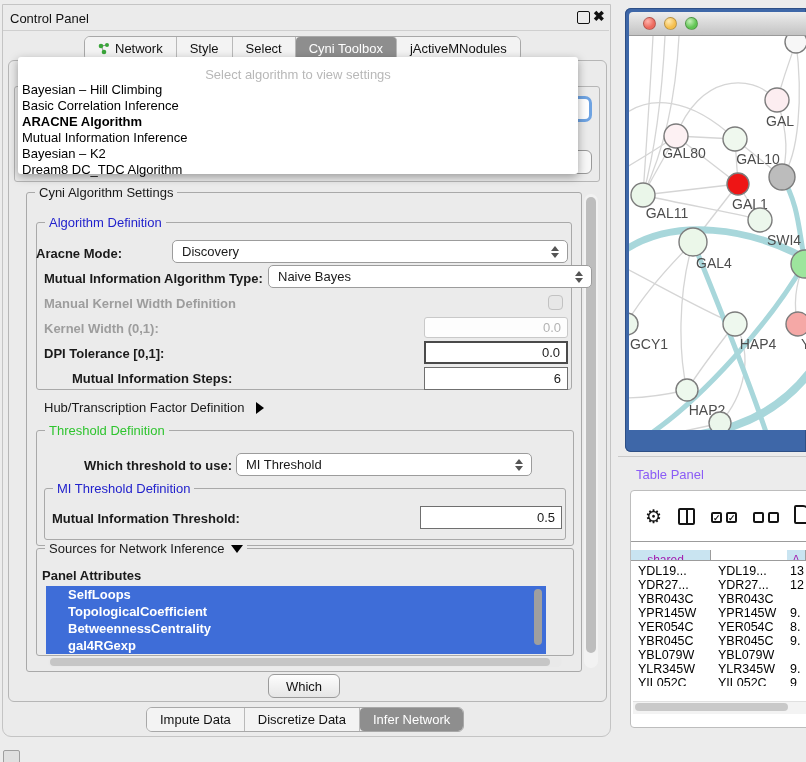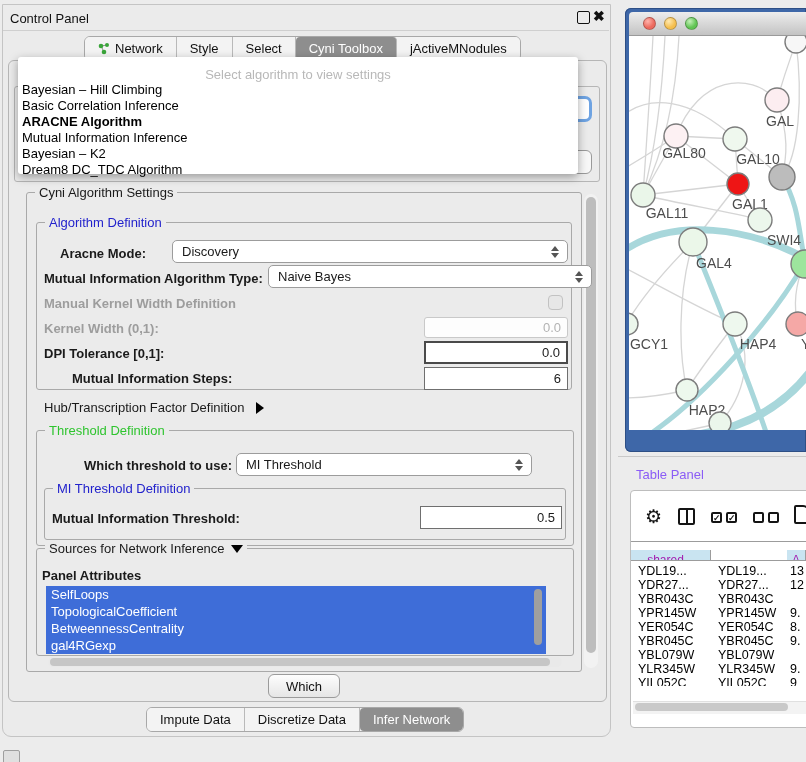--- a/index.html
+++ b/index.html
@@ -44,21 +44,21 @@
   .field{background:#fff;border:1px solid #6f6f6f;box-sizing:border-box;font-size:13px;
          display:flex;align-items:center;justify-content:flex-end;padding-right:6px;}
   .field.dis{border:1px solid #c9c9c9;color:#b3b3b3;background:#fdfdfd;border-radius:3px;}
   .field.focus{border:2px solid #4a4a4a;}
   .checkbox{background:#e7e7e7;border:1px solid #c2c2c2;border-radius:4px;box-sizing:border-box;}
   .arrow-right{display:inline-block;width:0;height:0;border-top:6px solid transparent;
                border-bottom:6px solid transparent;border-left:8px solid #000;margin-left:8px;vertical-align:-2px;}
   .arrow-down{display:inline-block;width:0;height:0;border-left:6px solid transparent;
               border-right:6px solid transparent;border-top:8px solid #000;}
   .attr-list{background:#3e6dd8;overflow:hidden;}
-  .attr-item{color:#fff;font-size:13px;line-height:17px;padding-left:5px;}
+  .attr-item{color:#fff;font-size:13px;line-height:17px;padding-left:22px;font-weight:bold;}
   .scroll-thumb{background:#bdbdbd;border-radius:5px;}
   .btn{background:linear-gradient(#fdfdfd,#e6e6e6);border:1px solid #9b9b9b;border-radius:6px;
        font-size:13px;display:flex;align-items:center;justify-content:center;color:#111;}
   
   .net-window{left:625px;top:8px;width:181px;height:444px;background:#3e67a8;border-radius:6px 0 0 6px;
               box-shadow:inset 0 0 0 1px #2e4f85;}
   .net-titlebar{left:629px;top:12px;width:177px;height:24px;border-radius:4px 0 0 0;
                 background:linear-gradient(#ededed,#c3c3c3);border-bottom:1px solid #9a9a9a;
                 display:flex;align-items:center;padding-left:14px;gap:8px;box-sizing:border-box;}
   .light{width:13px;height:13px;border-radius:50%;border:1px solid rgba(0,0,0,0.25);box-sizing:border-box;}
@@ -140,21 +140,21 @@
     <span class="gtitle">Cyni Algorithm Settings</span>
   </div>
 
   <div class="abs" style="left:584px;top:194px;width:14px;height:474px;background:#f2f2f2;border-radius:7px;"></div>
   <div class="abs scroll-thumb" style="left:586px;top:197px;width:10px;height:456px;"></div>
 
   <div class="abs gbox" style="left:36px;top:222px;width:534px;height:166px;">
     <span class="gtitle" id="algdef-title" style="color: rgb(34, 34, 204);">Algorithm Definition</span>
   </div>
 
-  <div class="abs lbl bold" style="left:60px;top:246px;text-align:right;">Aracne Mode:</div>
+  <div class="abs lbl bold" style="left:36px;top:246px;text-align:right;">Aracne Mode:</div>
   <div class="abs combo" style="left:172px;top:240px;width:396px;height:23px;">
     <span class="ctext">Discovery</span>
     <span class="stepper">
         <i class="tri-up"></i>
         <i class="tri-dn"></i>
       </span>
   </div>
 
   <div class="abs lbl bold" style="left:44px;top:271px;">Mutual Information Algorithm Type:</div>
   <div class="abs combo" style="left:268px;top:265px;width:324px;height:23px;">

